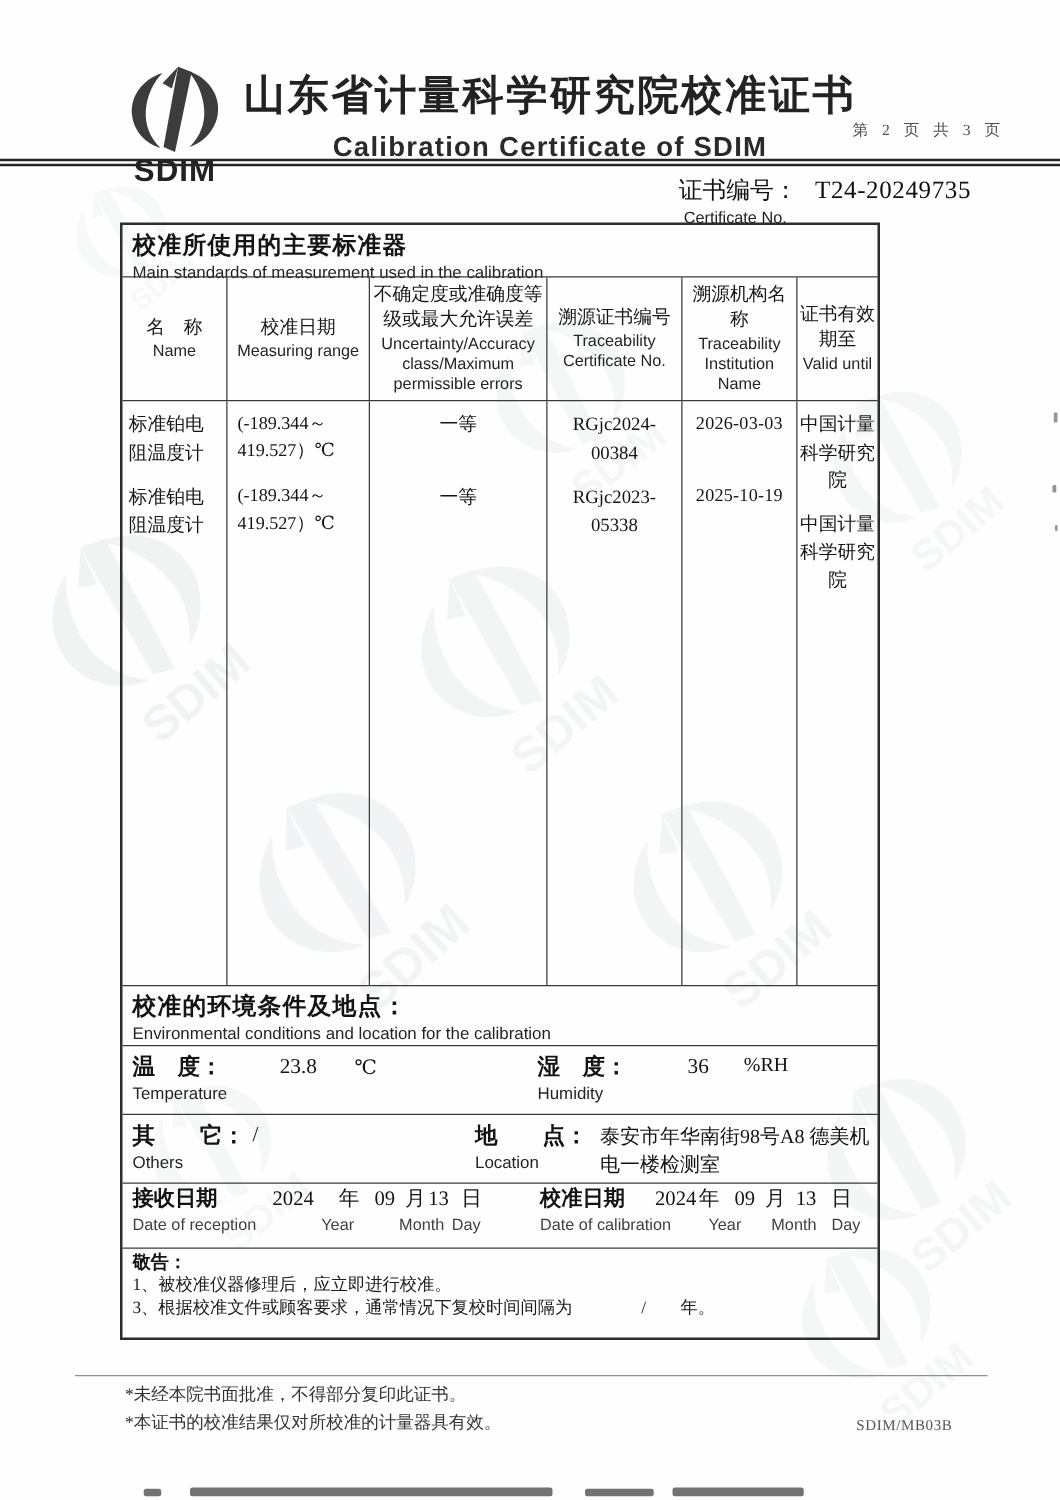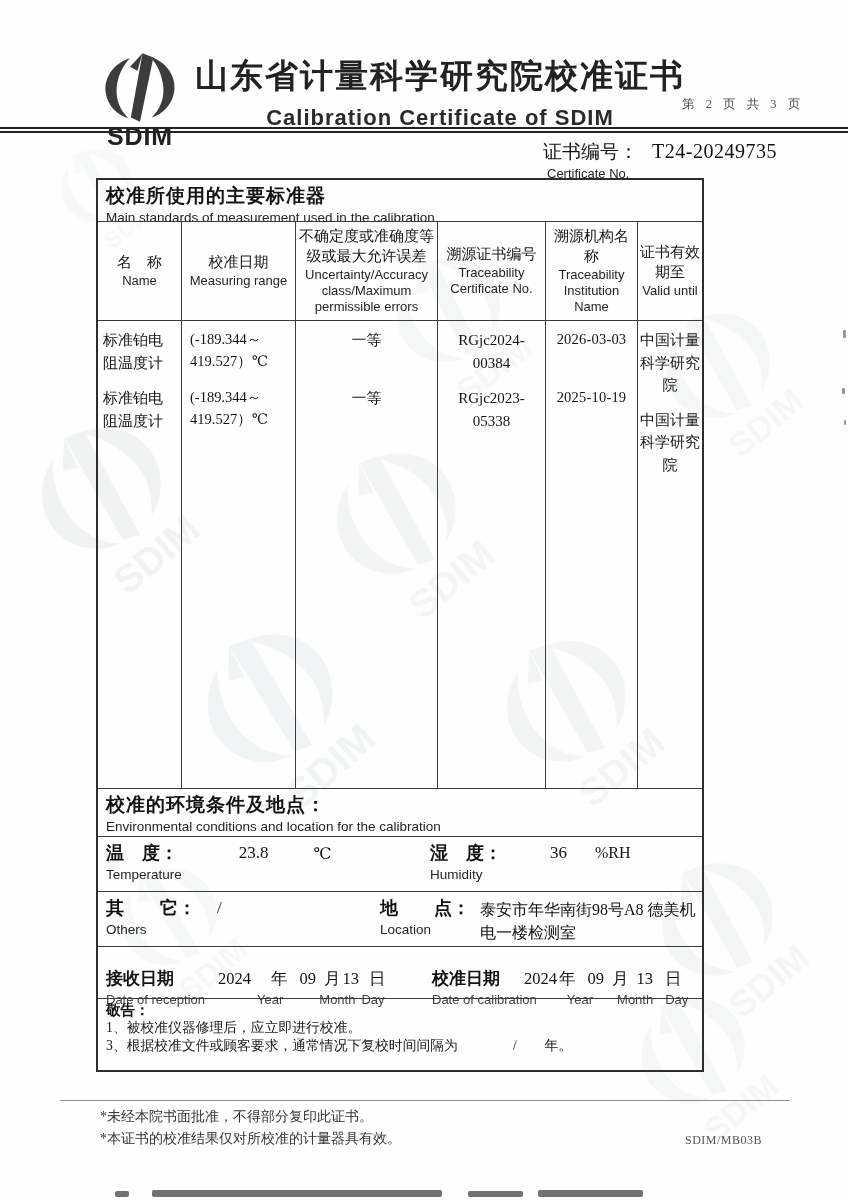--- a/index.html
+++ b/index.html
@@ -49,30 +49,30 @@
   .c-name .bcell{padding:0 5px;text-align:left;}
   .c-range .bcell{padding:0 3px 0 8px;text-align:left;font-size:14.5px;}
   .c-acc .bcell{text-align:center;}
   .c-cert .bcell{text-align:center;}
   .c-cert .inner{max-width:84px;margin:0 auto;}
   .c-valid .bcell{text-align:center;font-size:14.5px;letter-spacing:0.2px;}
   .c-inst .bcell{text-align:center;}
   .c-inst .inner{max-width:100px;margin:0 auto;}
   
   .frow{height:55px;box-sizing:border-box;display:flex;padding-top:4px;}
-  .half-l{width:332px;box-sizing:border-box;padding-left:8px;display:flex;gap:15px;}
+  .half-l{width:332px;box-sizing:border-box;padding-left:8px;display:flex;}
   .half-r{flex:1;box-sizing:border-box;display:flex;}
   .labcol{display:flex;flex-direction:column;}
   .flab{font-size:18px;font-weight:600;color:#131313;white-space:nowrap;}
   .felab{font-family:"Liberation Sans","DejaVu Sans",sans-serif;font-size:13.5px;color:#242424;margin-top:2px;}
   .fval{font-size:17px;color:#131313;padding-top:2px;}
   .funit{font-size:16px;color:#131313;padding-top:3px;}
   .loc-val{font-size:16px;line-height:1.45;width:222px;padding-top:2px;color:#131313;}
   
-  .drow{height:52px;box-sizing:border-box;display:flex;padding-top:20px;}
+  .drow{height:52px;box-sizing:border-box;display:flex;padding-top:0;}
   .dcell{display:flex;flex-direction:column;}
   .dcell.rec{width:334px;padding-left:8px;box-sizing:border-box;}
   .dcell.cal{flex:1;}
   .dcn{display:flex;align-items:baseline;font-size:16.5px;color:#131313;white-space:nowrap;}
   .dcn .dlab{font-weight:600;font-size:17px;}
   .den{display:flex;font-family:"Liberation Sans","DejaVu Sans",sans-serif;font-size:13px;color:#404040;margin-top:2px;white-space:nowrap;align-items:flex-end;}
   
   .notice{height:72px;box-sizing:border-box;padding:2px 8px;}
   .notice .nt{font-size:14.5px;font-weight:700;color:#131313;line-height:1.25;}
   .notice .ni{font-size:13.8px;color:#1a1a1a;line-height:1.3;}

